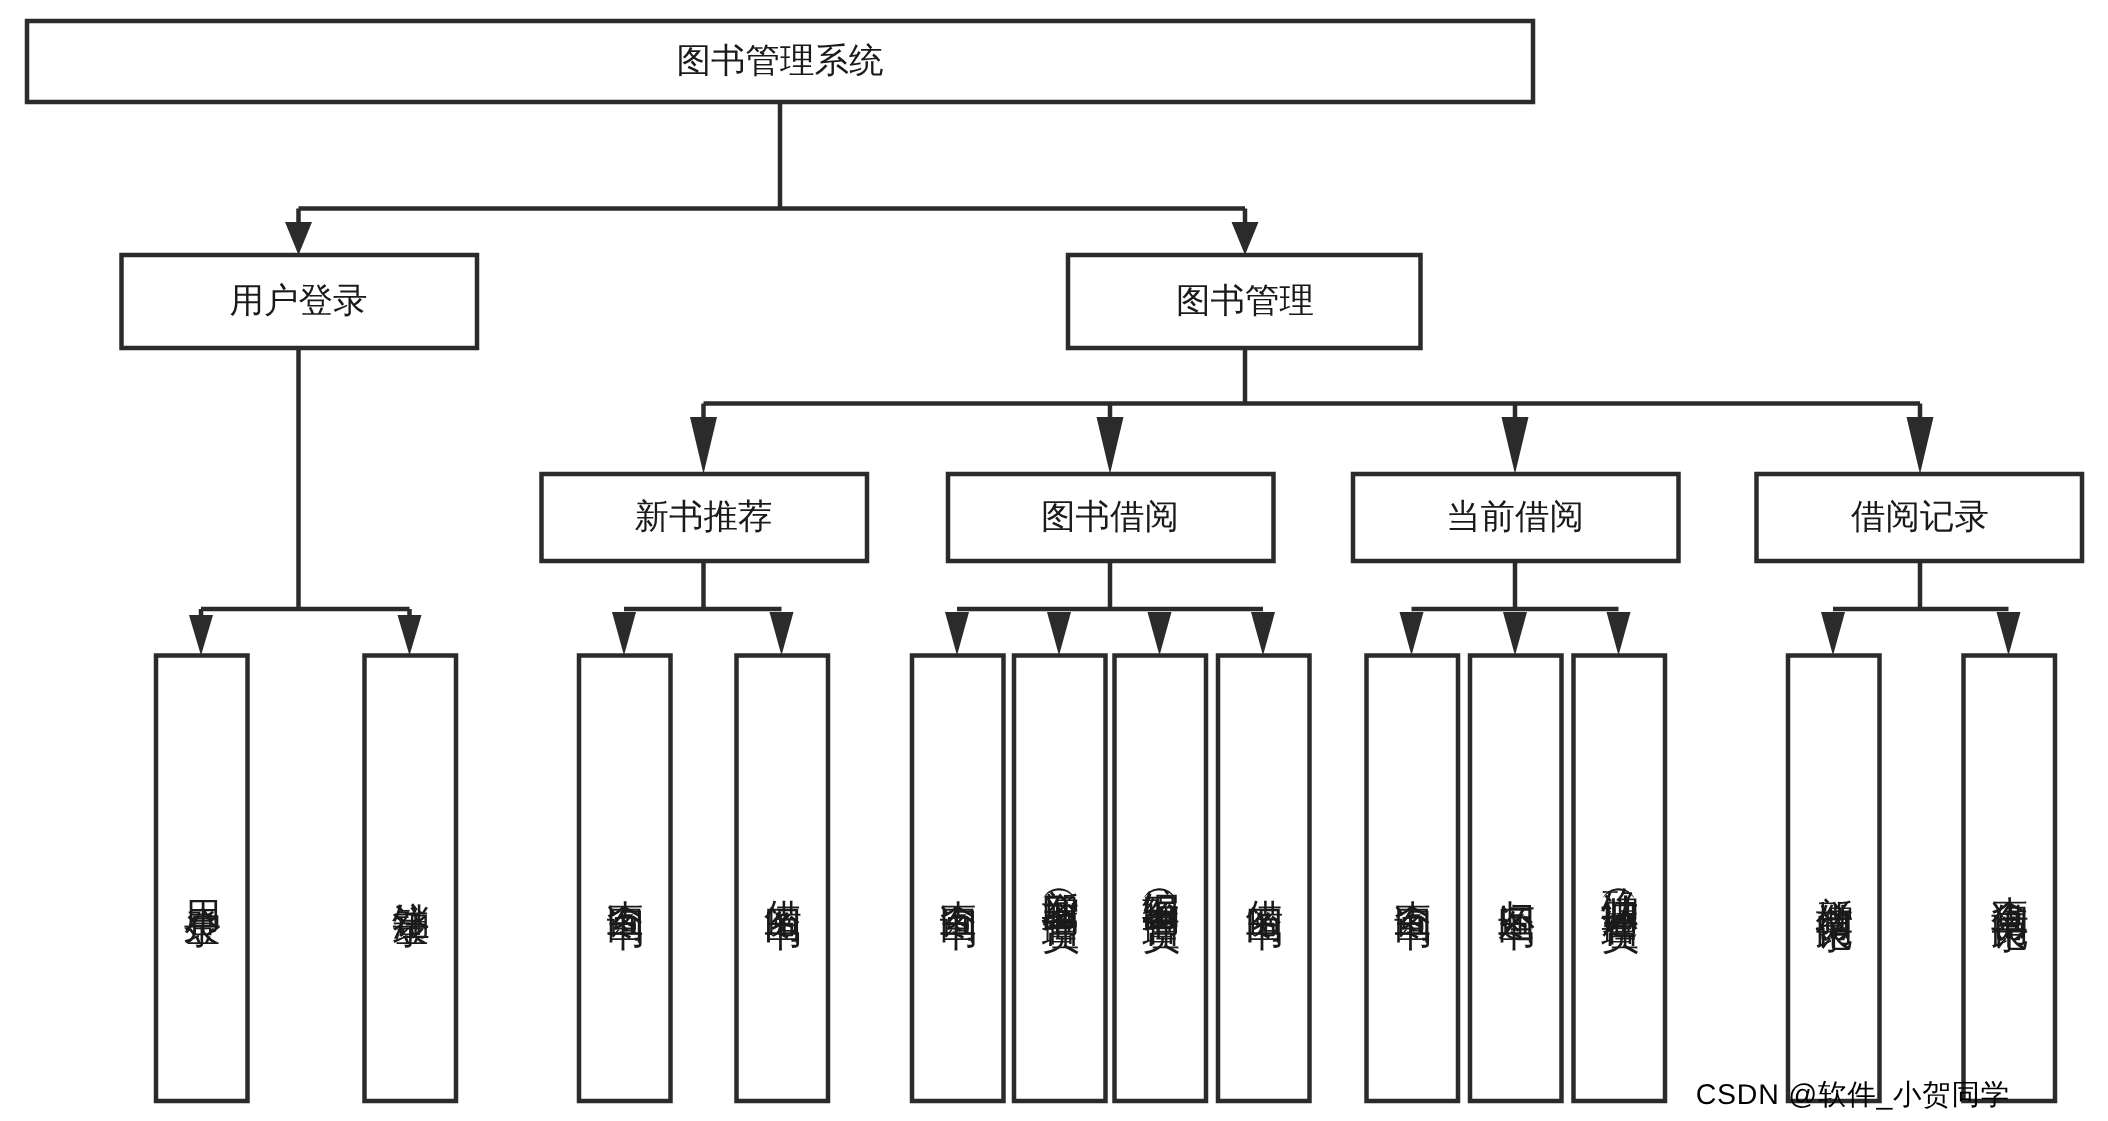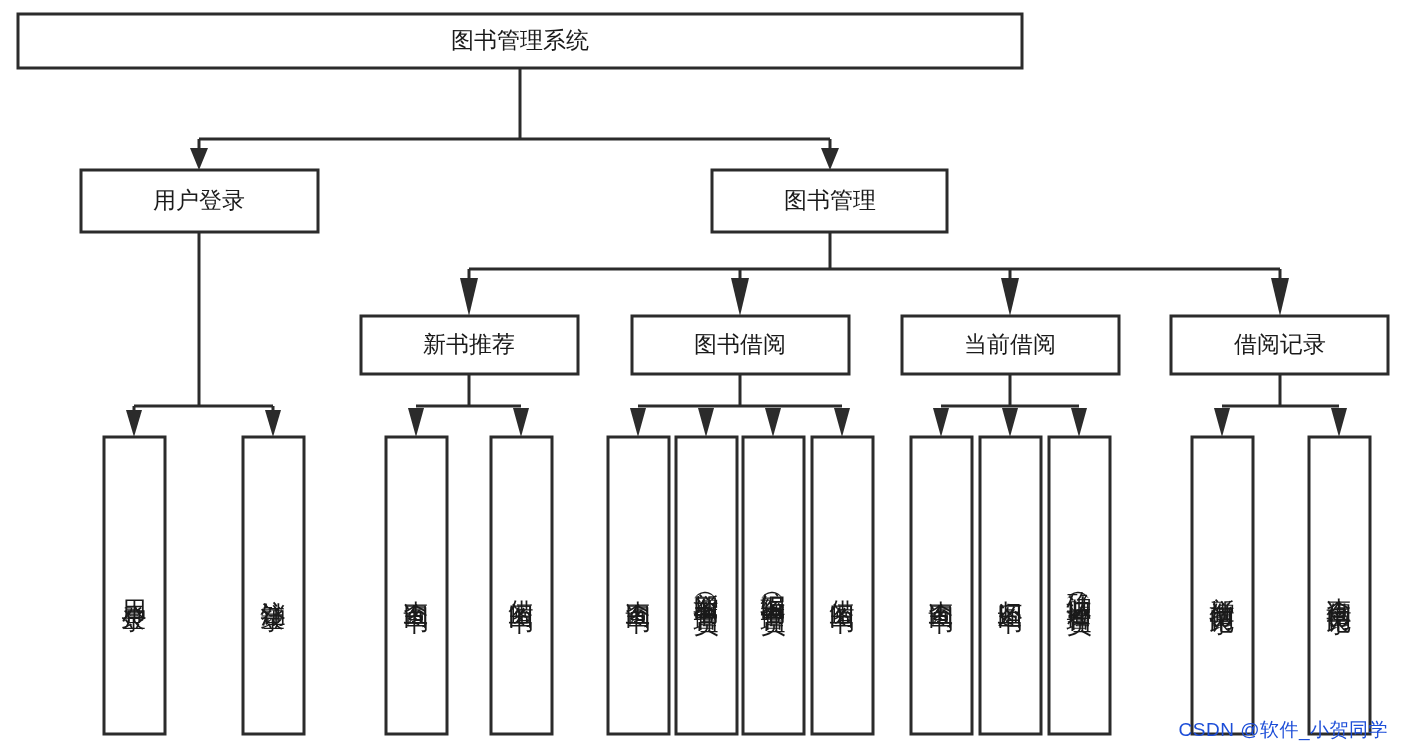--- a/index.html
+++ b/index.html
@@ -11,21 +11,20 @@
     width: 1405px;
     height: 747px;
     font-family: "Liberation Sans", "DejaVu Sans", sans-serif;
     overflow: hidden;
   }
   #diagram-root {
     position: relative;
     width: 1352px;
     height: 747px;
     background: #ffffff;
-    padding-left: 48px;
   }
   svg#tree-svg {
     position: absolute;
     left: 0;
     top: 0;
     width: 1405px;
     height: 747px;
     display: block;
   }
   .node-box {
@@ -72,21 +71,21 @@
     text-align: center;
     white-space: nowrap;
     pointer-events: none;
   }
   #watermark {
     position: absolute;
     right: 12px;
     bottom: 4px;
     font-family: "Liberation Sans", "DejaVu Sans", sans-serif;
     font-size: 19px;
-    color: #1d4ed8;
+    color: #000000;
     letter-spacing: 0.5px;
     white-space: nowrap;
   }
 </style>
 </head>
 <body>
 
 <div id="diagram-root">
 
   <svg id="tree-svg" viewBox="0 0 1405 747">

